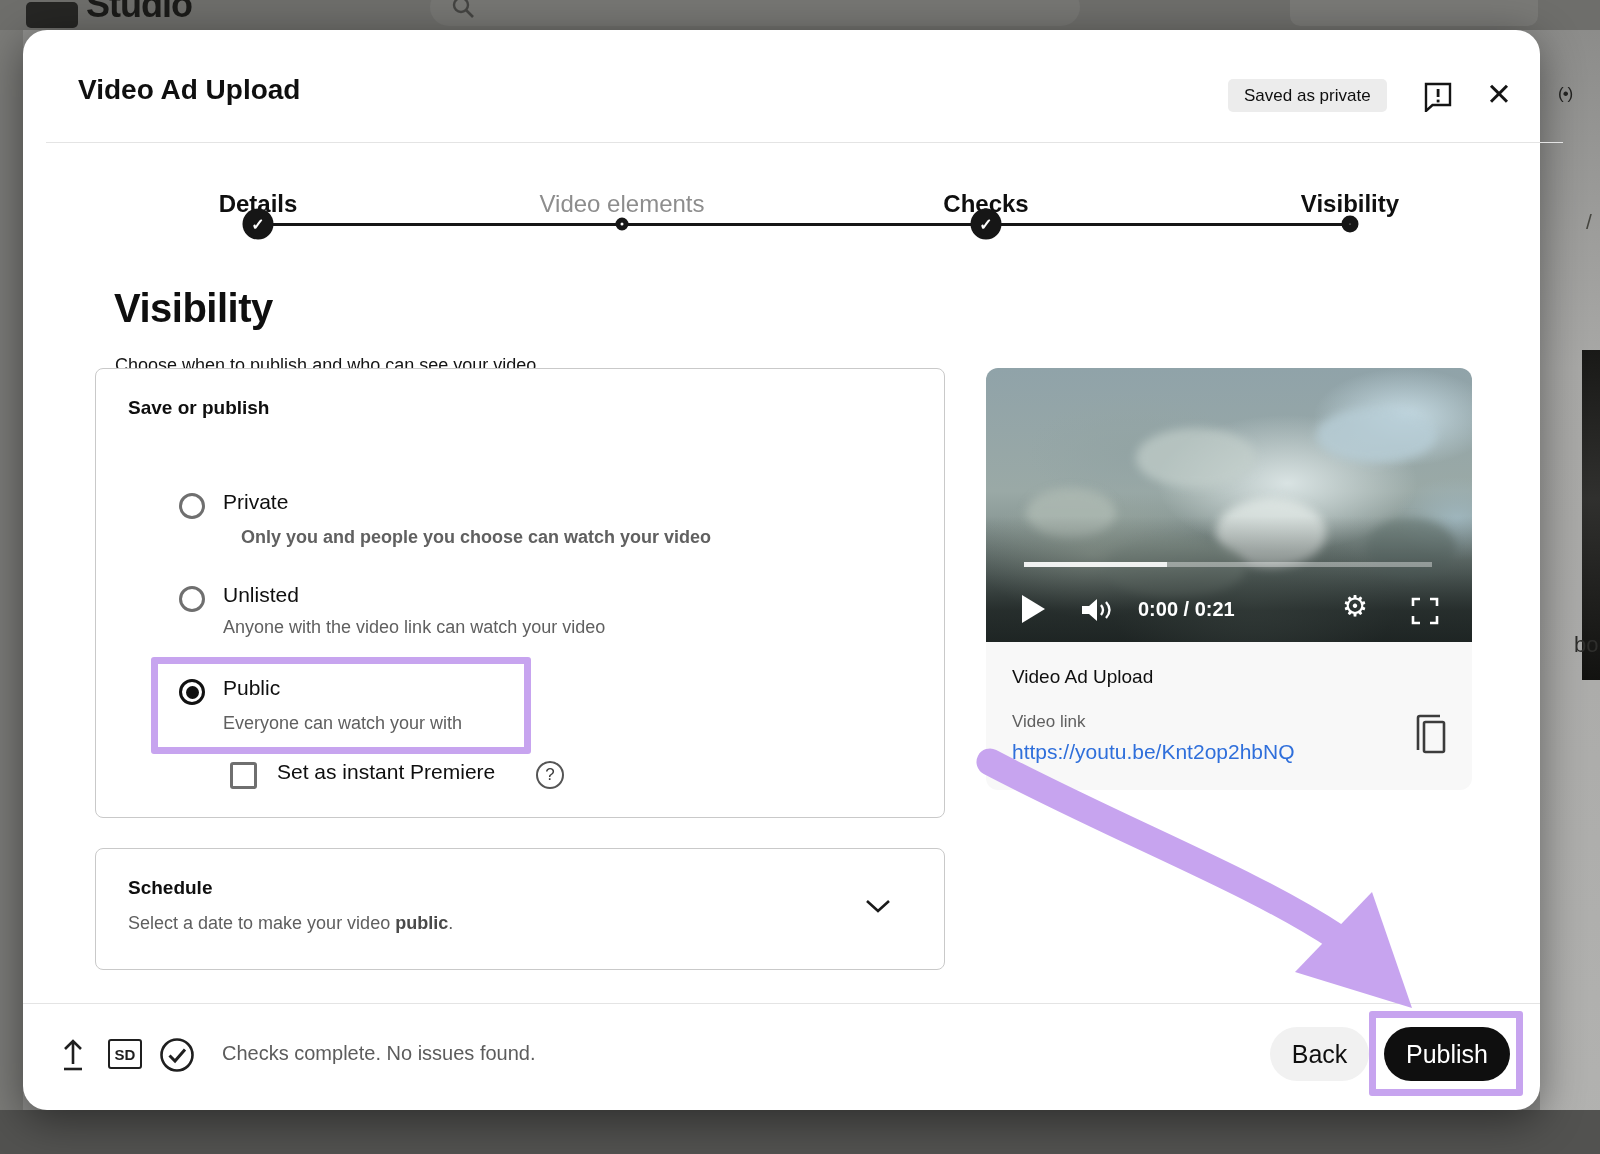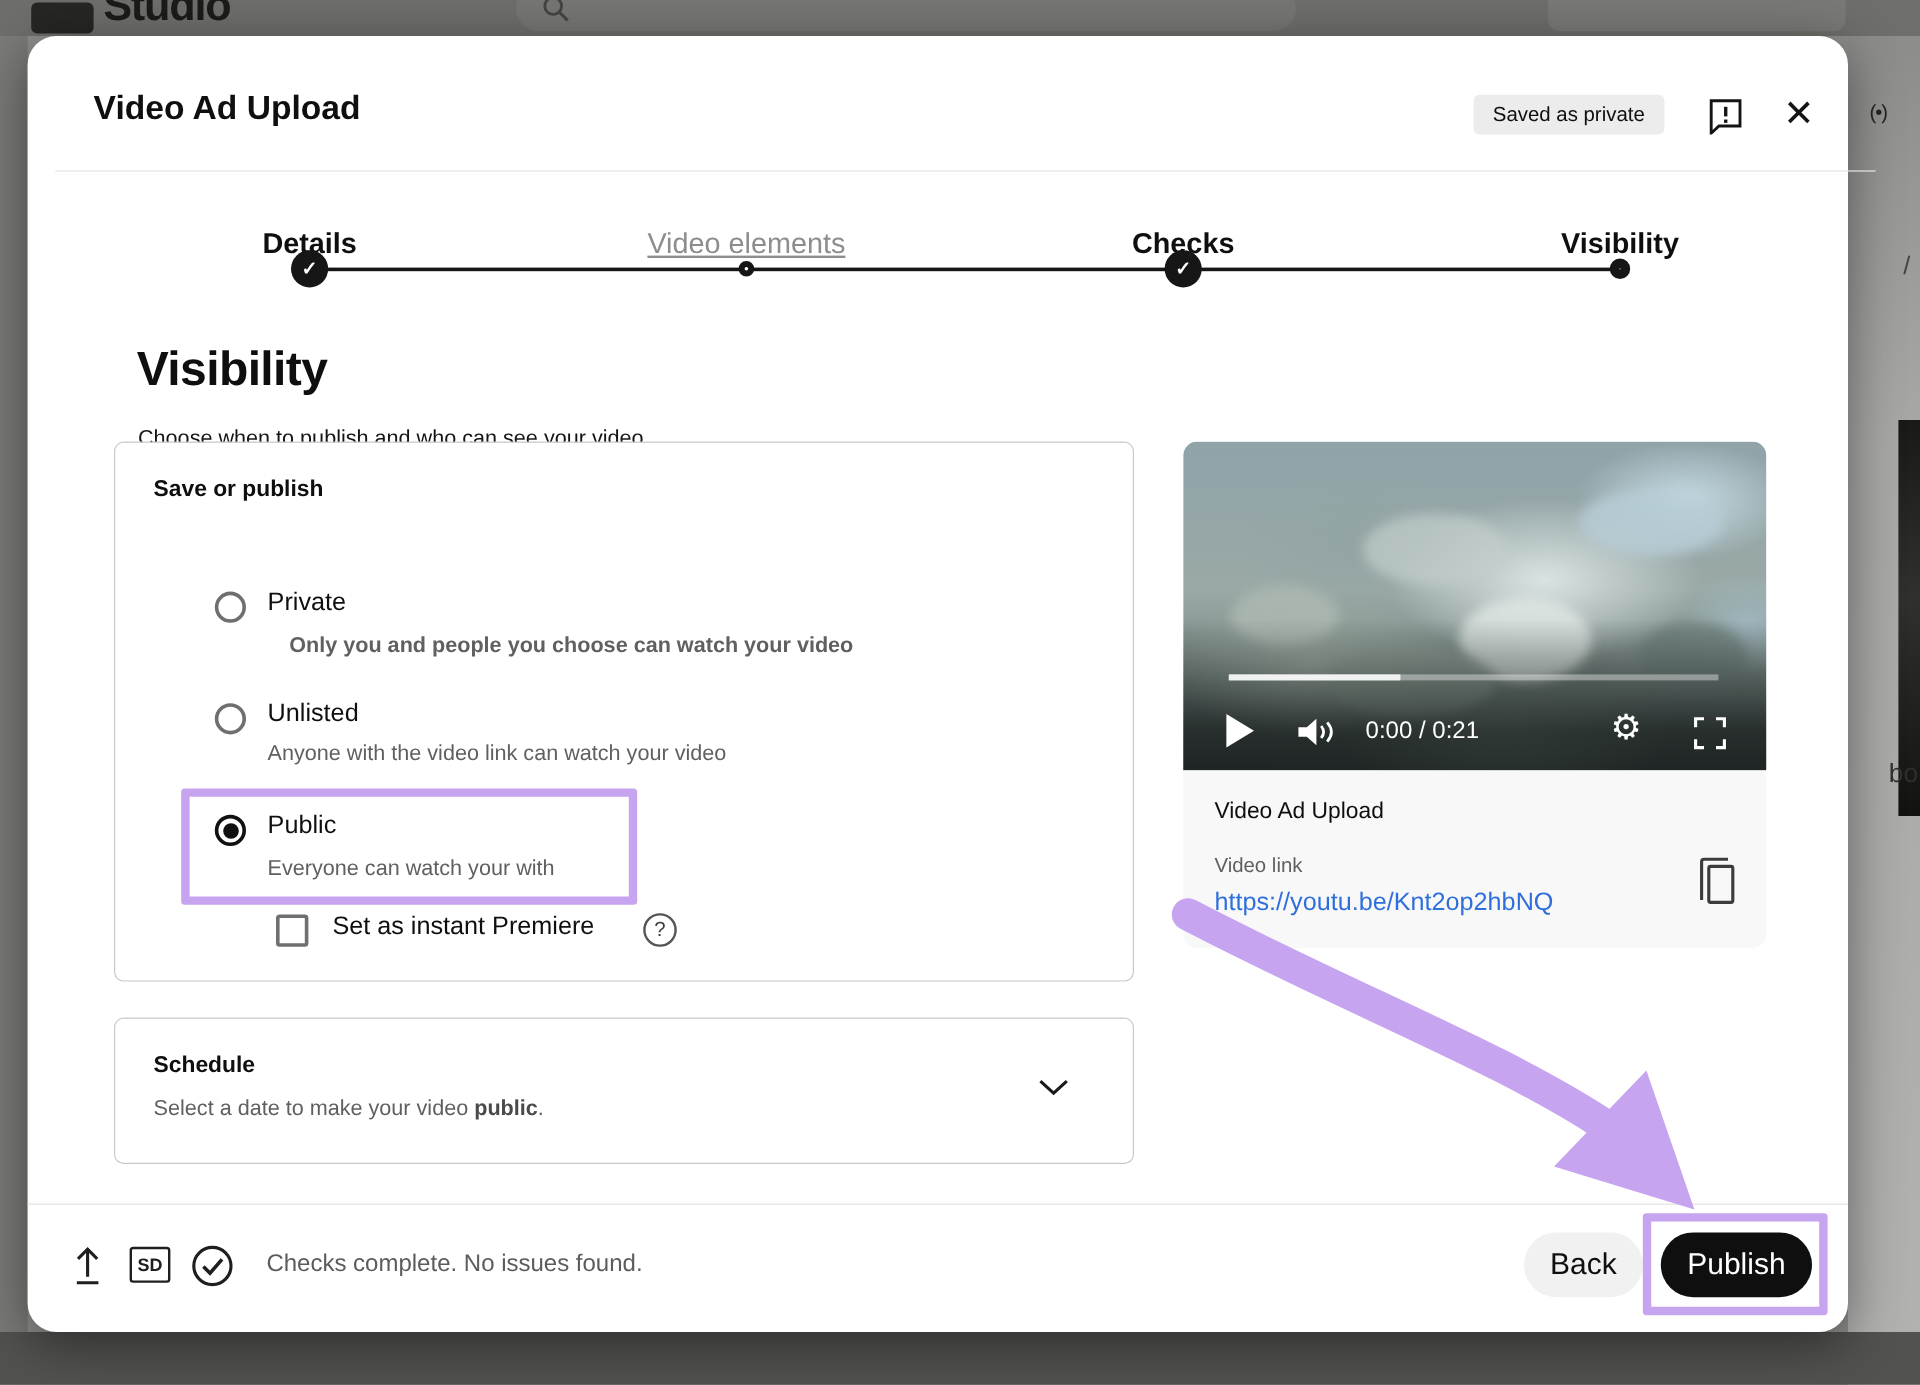--- a/index.html
+++ b/index.html
@@ -68,21 +68,21 @@
       radial-gradient(ellipse 150px 80px at 30% 30%, #93a4a4 0%, rgba(147,164,164,0) 70%),
       radial-gradient(ellipse 170px 90px at 22% 68%, #9aa89f 0%, rgba(154,168,159,0) 70%),
       radial-gradient(ellipse 200px 110px at 55% 86%, #71807a 0%, rgba(113,128,122,0) 72%),
       linear-gradient(180deg,#90a3a9 0%,#9aa9a6 45%,#72817d 75%,#424d4a 100%);}
   .blob{position:absolute;border-radius:50%;filter:blur(5px);}
   .player-shade{position:absolute;left:0;bottom:0;width:100%;height:46%;background:linear-gradient(180deg,rgba(0,0,0,0) 0%,rgba(8,12,12,.62) 75%);}
   .progress{position:absolute;left:38px;right:40px;top:194px;height:5px;background:rgba(255,255,255,.38);}
   .progress-in{height:100%;width:35%;background:rgba(255,255,255,.85);}
   .play-tri{position:absolute;left:36px;top:227px;width:0;height:0;border-left:23px solid #fff;border-top:14px solid transparent;border-bottom:14px solid transparent;}
   .vol{position:absolute;left:94px;top:228px;}
-  .ptime{position:absolute;left:152px;top:230px;font-size:20px;color:#fff;}
+  .ptime{position:absolute;left:152px;top:230px;font-size:20px;color:#fff;font-weight:bold;}
   .gear{position:absolute;left:356px;top:221px;font-size:29px;color:#fff;}
   .fs{position:absolute;left:424px;top:228px;}
 
   .vinfo{position:absolute;left:986px;top:642px;width:486px;height:148px;background:#f8f8f8;border-radius:0 0 12px 12px;}
   .vinfo-title{position:absolute;left:26px;top:24px;font-size:19px;color:#0f0f0f;}
   .vlink-label{position:absolute;left:26px;top:70px;font-size:17px;color:#606060;}
   .vlink{position:absolute;left:26px;top:98px;font-size:21px;color:var(--link);}
   .copy-ic{position:absolute;left:424px;top:70px;}
 
   
@@ -129,21 +129,21 @@
     <div class="saved-badge">Saved as private</div>
     <svg class="fb-icon" width="32" height="32" viewBox="0 0 32 32">
         <path d="M4 4 h24 v21 h-17.5 L4 31 z" fill="none" stroke="#141414" stroke-width="2.4"></path>
         <rect x="14.7" y="9" width="2.8" height="8" fill="#141414"></rect>
         <rect x="14.7" y="19.6" width="2.8" height="2.8" fill="#141414"></rect>
       </svg>
     <div class="close-x">✕</div>
     <div class="hdr-divider"></div>
 
     <div class="step-label" style="left:235px;">Details</div>
-    <div class="step-label inactive" style="left:599px;text-decoration:underline;">Video elements</div>
+    <div class="step-label inactive" style="left:599px;">Video elements</div>
     <div class="step-label" style="left:963px;">Checks</div>
     <div class="step-label" style="left:1327px;">Visibility</div>
     <div class="step-line"></div>
     <div class="dot dot-done" style="left:235px;top:194px;">✓</div>
     <div class="dot dot-open" style="left:599px;top:194px;"></div>
     <div class="dot dot-done" style="left:963px;top:194px;">✓</div>
     <div class="dot dot-current" style="left:1327px;top:194px;"></div>
 
     <div class="page-heading">Visibility</div>
     <div class="page-sub">Choose when to publish and who can see your video</div>

